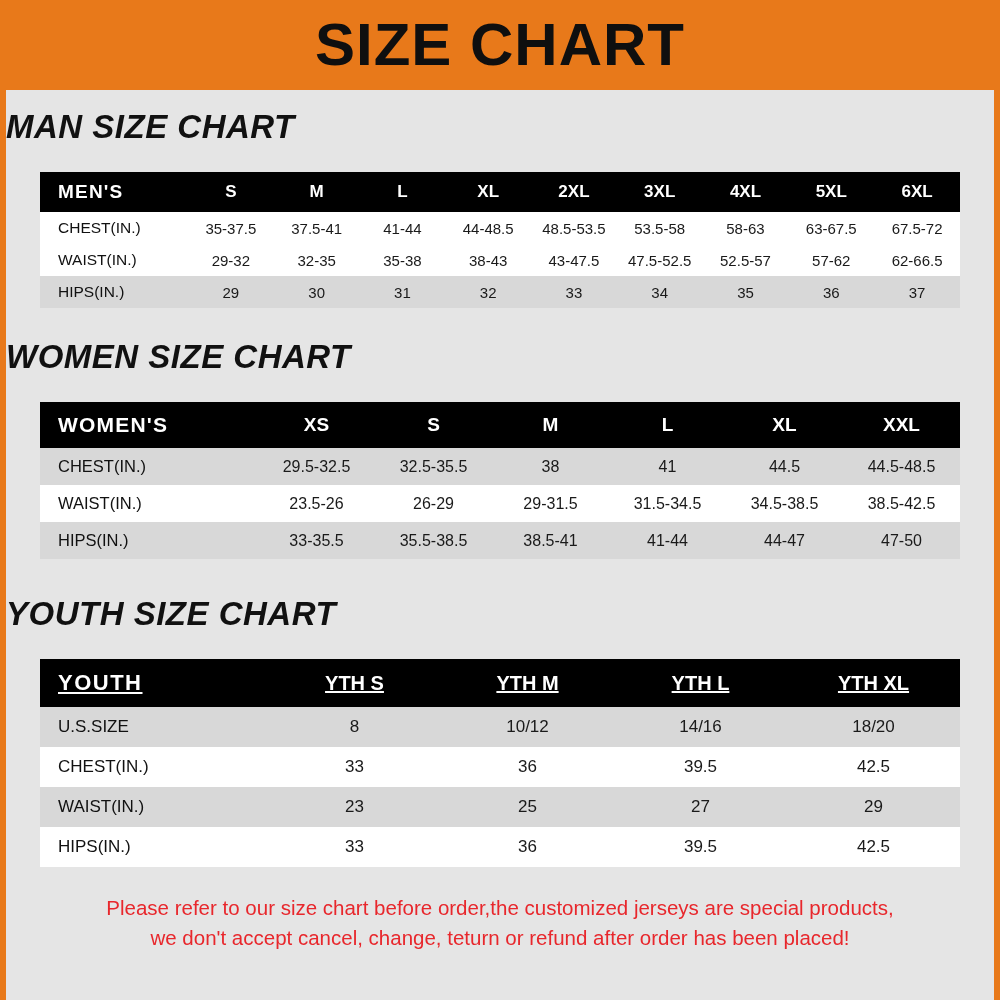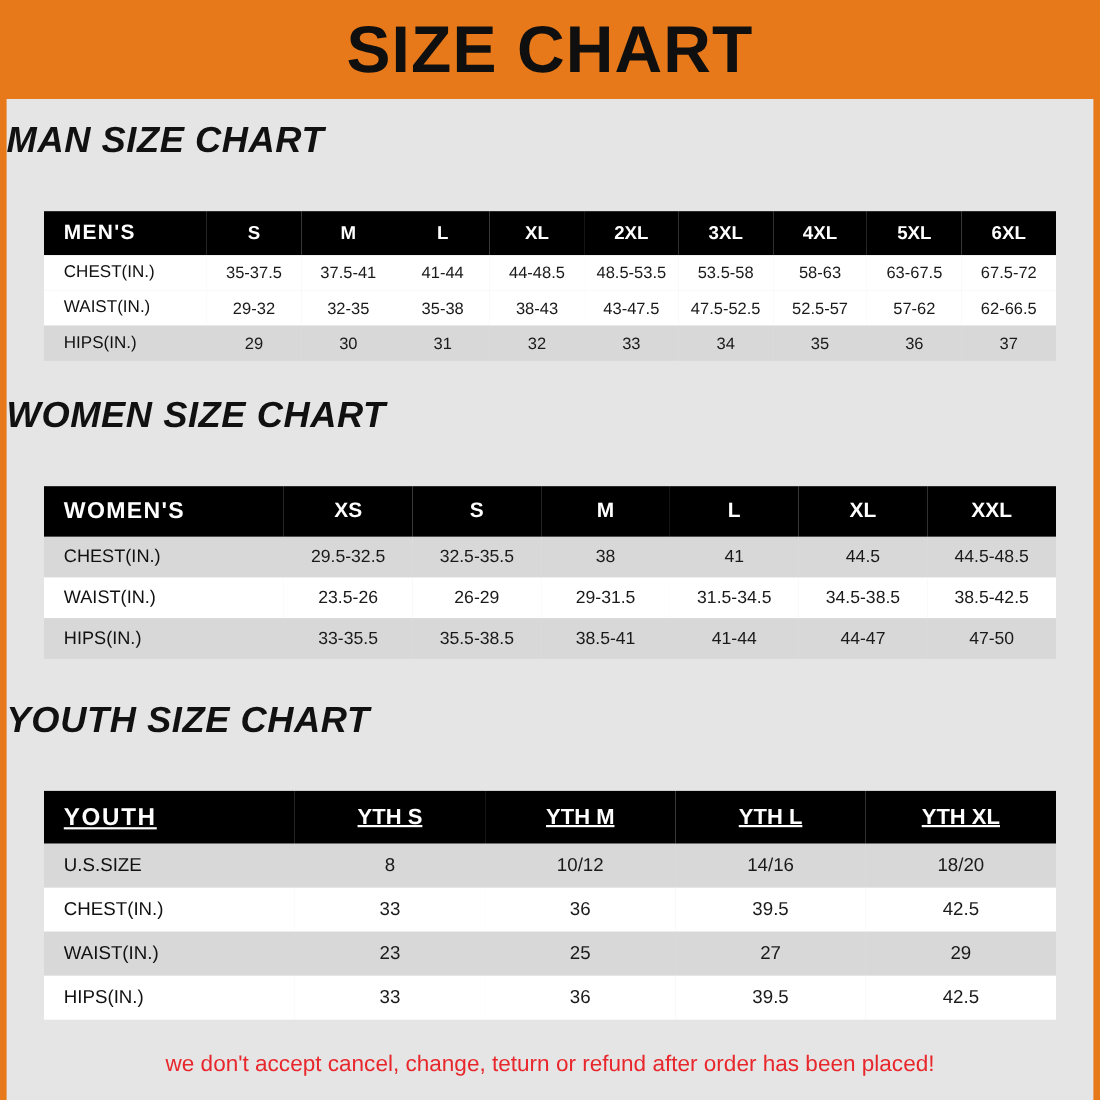--- a/index.html
+++ b/index.html
@@ -41,21 +41,20 @@
   .section-title {
     text-align: left;
     font-weight: bold;
     font-size: 33px;
     color: #111111;
     letter-spacing: 0.5px;
     font-style: italic;
   }
   .tbl-wrap {
     padding: 0 34px;
-    margin-top: 20px;
   }
   table {
     width: 100%;
     border-collapse: collapse;
     table-layout: fixed;
   }
   table td, table th {
     padding: 0;
     margin: 0;
   }
@@ -289,16 +288,17 @@
           <td>39.5</td>
           <td>42.5</td>
         </tr>
       </tbody>
     </table>
   </div>
 
   <div class="sp-26"></div>
 
   <div class="footer-note">
+    <div>Please refer to our size chart before order,the customized jerseys are special products,</div>
     <div>we don't accept cancel, change, teturn or refund after order has been placed!</div>
   </div>
 
 </div>
 
 </body></html>

